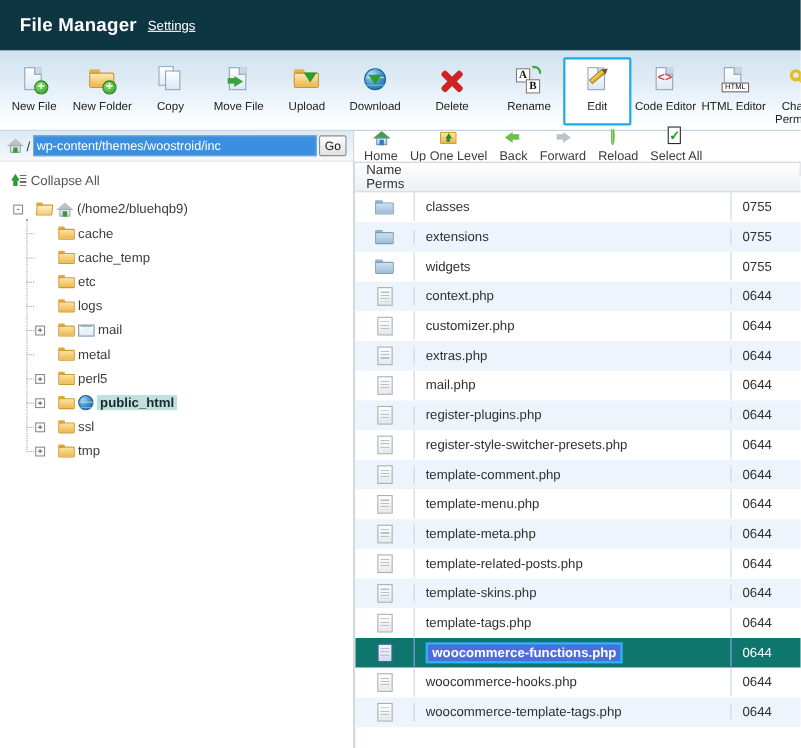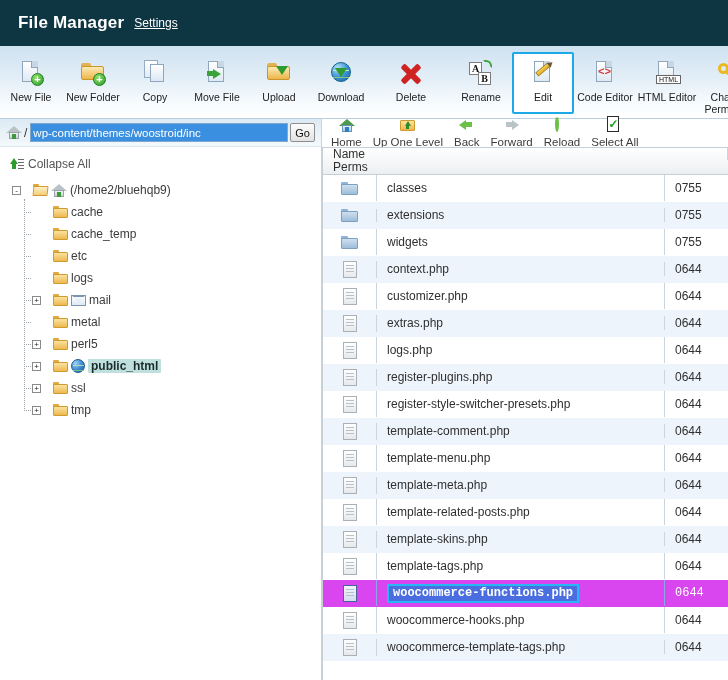--- a/index.html
+++ b/index.html
@@ -299,21 +299,21 @@
   }
   .c-perms {
     width: 63px; flex: none;
     display: flex; align-items: center;
     padding-left: 10px;
     font-size: 12px; color: #2f2f2f;
   }
   .ftr.row { border-bottom: 1px solid transparent; cursor: pointer; }
   .ftr.row.odd { background: #ffffff; }
   .ftr.row.even { background: #eef4fc; align-items: center; }
-  .ftr.row.selected { background: #d946ef; font-family: Liberation Mono, monospace; }
+  .ftr.row.selected { background: #0f766e; }
   .ftr.row.selected .c-perms { color: #ffffff; }
   .ftr.row.selected .c-icon { border-right-color: #8fa4ea; }
   .ftr.row.selected .c-name { border-right-color: #8fa4ea; }
   .name-sel {
     border: 2px solid #29b6f6;
     background: #4a6ee0;
     color: #ffffff;
     font-weight: bold;
     padding: 1px 4px;
     line-height: 13px;
@@ -796,21 +796,21 @@
             <div class="c-name">
               <span>extras.php</span>
             </div>
             <div class="c-perms">0644</div>
           </div>
           <div class="ftr row odd">
             <div class="c-icon">
               <span class="ic-file"></span>
             </div>
             <div class="c-name">
-              <span>logs.php</span>
+              <span>mail.php</span>
             </div>
             <div class="c-perms">0644</div>
           </div>
           <div class="ftr row even">
             <div class="c-icon">
               <span class="ic-file"></span>
             </div>
             <div class="c-name">
               <span>register-plugins.php</span>
             </div>

